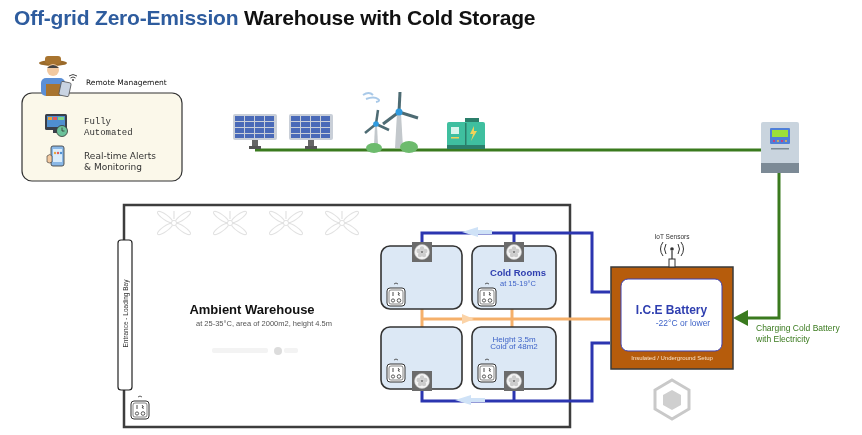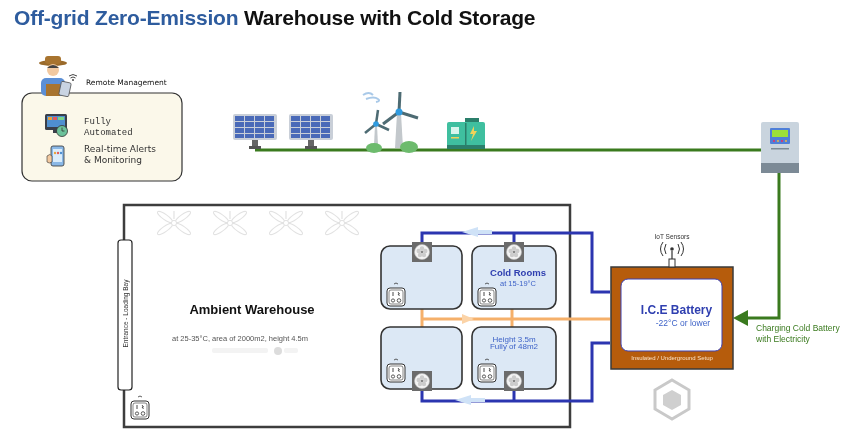--- a/index.html
+++ b/index.html
@@ -231,38 +231,38 @@
     <polygon points="672,390 681,395 681,405 672,410 663,405 663,395" fill="#cfcfcf"></polygon>
   </g>
 </svg>
 
 <div class="txt" style="left:86px; top:78px; font-size:7.5px; color:#111; font-family:'DejaVu Sans', sans-serif;">Remote Management</div>
 
 <div class="txt" style="left:84px; top:117px; font-size:9px; line-height:11px; color:#333; font-family:Liberation Mono, monospace;">
   <div>Fully</div>
   <div>Automated</div>
 </div>
-<div class="txt" style="left:84px; top:144px; font-size:9px; line-height:11px; color:#333; font-family:'DejaVu Sans', sans-serif;">
+<div class="txt" style="left:84px; top:151px; font-size:9px; line-height:11px; color:#333; font-family:'DejaVu Sans', sans-serif;">
   <div>Real-time Alerts</div>
   <div>&amp; Monitoring</div>
 </div>
 
 <div class="txt" style="left:125px; top:315px; width:0; height:0;">
   <div style="position:absolute; left:-60px; top:-5px; width:120px; text-align:center; transform:rotate(-90deg); font-size:6.5px; color:#333;">Entrance - Loading Bay</div>
 </div>
 
 <div class="txt" style="left:182px; top:302px; width:140px; text-align:center; font-size:13px; font-weight:bold; color:#111;">Ambient Warehouse</div>
-<div class="txt" style="left:172px; top:319px; width:160px; text-align:left; font-size:7.5px; color:#555;margin-top:15px;">at 25-35°C, area of 2000m2, height 4.5m</div>
+<div class="txt" style="left:172px; top:319px; width:160px; text-align:right; font-size:7.5px; color:#555;">at 25-35°C, area of 2000m2, height 4.5m</div>
 
 <div class="txt" style="left:472px; top:267px; width:92px; text-align:center; font-size:9.5px; font-weight:bold; color:#2f3fb0;">Cold Rooms</div>
 <div class="txt" style="left:476px; top:279px; width:84px; text-align:center; font-size:7.5px; color:#3e63c8;">at 15-19°C</div>
-<div class="txt" style="left:472px; top:342px; width:84px; text-align:center; font-size:8px; color:#3e63c8;">Fully of 48m2</div>
+<div class="txt" style="left:472px; top:342px; width:84px; text-align:center; font-size:8px; color:#3e63c8;">Cold of 48m2</div>
 <div class="txt" style="left:472px; top:335px; width:84px; text-align:center; font-size:8px; color:#3e63c8;">Height 3.5m</div>
 
 <div class="txt" style="left:640px; top:233px; width:64px; text-align:center; font-size:6.5px; color:#333;">IoT Sensors</div>
-<div class="txt" style="left:621px; top:303px; width:111px; text-align:center; font-size:12px; font-weight:bold; color:#2f3fb0;">I.C.E Battery</div>
+<div class="txt" style="left:621px; top:303px; width:101px; text-align:center; font-size:12px; font-weight:bold; color:#2f3fb0;">I.C.E Battery</div>
 <div class="txt" style="left:621px; top:318px; width:124px; text-align:center; font-size:8.5px; color:#3e63c8;">-22°C or lower</div>
 <div class="txt" style="left:611px; top:355px; width:122px; text-align:center; font-size:6px; color:#fbe3c7;">Insulated / Underground Setup</div>
 
 <div class="txt" style="left:756px; top:323px; font-size:8.5px; line-height:11px; color:#3a7a1e;">
   <div>Charging Cold Battery</div>
   <div>with Electricity</div>
 </div>
 
 </body></html>

